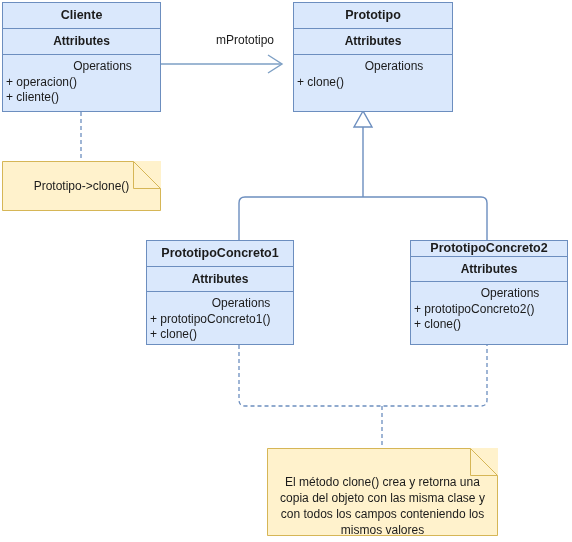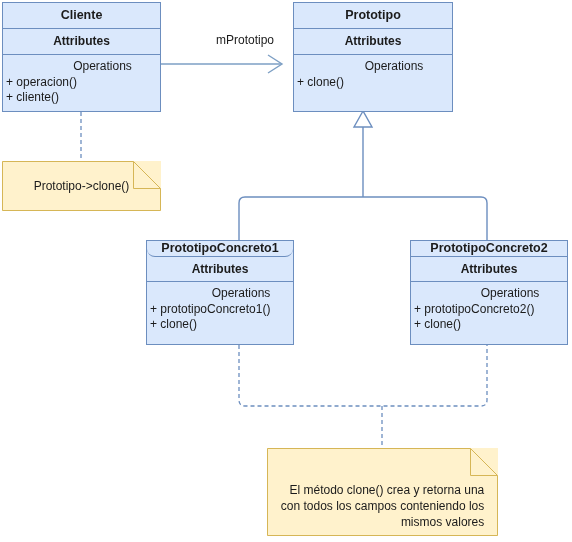--- a/index.html
+++ b/index.html
@@ -72,21 +72,21 @@
   }
 
   
   .uml-note {
     position: absolute;
     box-sizing: border-box;
     background: #fff2cc;
     color: #1b1b1b;
     font-size: 12px;
     line-height: 1.35;
-    text-align: right;
+    text-align: center;
     z-index: 3;
   }
   .uml-note .note-shape {
     position: absolute;
     left: 0;
     top: 0;
     width: 100%;
     height: 100%;
   }
   .uml-note .note-text {
@@ -159,21 +159,21 @@
     <svg class="note-shape" viewBox="0 0 159 50" preserveAspectRatio="none">
       <path d="M 0.5,0.5 L 131.5,0.5 L 158.5,27.5 L 158.5,49.5 L 0.5,49.5 Z" fill="#fff2cc" stroke="#d6b656" stroke-width="1"></path>
       <path d="M 131.5,0.5 L 131.5,27.5 L 158.5,27.5" fill="none" stroke="#d6b656" stroke-width="1"></path>
     </svg>
     <div class="note-text">
       <span class="note-line">Prototipo-&gt;clone()</span>
     </div>
   </div>
 
   <div class="uml-class" style="left:146px; top:240px; width:148px; height:105px;">
-    <div class="uml-name" style="height:16px;border-radius:11px;">PrototipoConcreto1</div>
+    <div class="uml-name" style="height:26px;">PrototipoConcreto1</div>
     <div class="uml-attrs" style="height:25px;">Attributes</div>
     <div class="uml-ops">
       <div class="uml-ops-title">Operations</div>
       <div class="uml-op">+ prototipoConcreto1()</div>
       <div class="uml-op">+ clone()</div>
     </div>
   </div>
 
   <div class="uml-class" style="left:410px; top:240px; width:158px; height:105px;">
     <div class="uml-name" style="height:16px;">PrototipoConcreto2</div>
@@ -186,19 +186,20 @@
   </div>
 
   <div class="uml-note" style="left:267px; top:448px; width:231px; height:88px;">
     <svg class="note-shape" viewBox="0 0 231 88" preserveAspectRatio="none">
       <path d="M 0.5,0.5 L 203.5,0.5 L 230.5,27.5 L 230.5,87.5 L 0.5,87.5 Z" fill="#fff2cc" stroke="#d6b656" stroke-width="1"></path>
       <path d="M 203.5,0.5 L 203.5,27.5 L 230.5,27.5" fill="none" stroke="#d6b656" stroke-width="1"></path>
     </svg>
     <div class="note-text" style="padding-top:30px;">
       <div>
         <span class="note-line">El método clone() crea y retorna una</span>
+        <span class="note-line">copia del objeto con las misma clase y</span>
         <span class="note-line">con todos los campos conteniendo los</span>
         <span class="note-line">mismos valores</span>
       </div>
     </div>
   </div>
 
 </div>
 
 </body></html>

